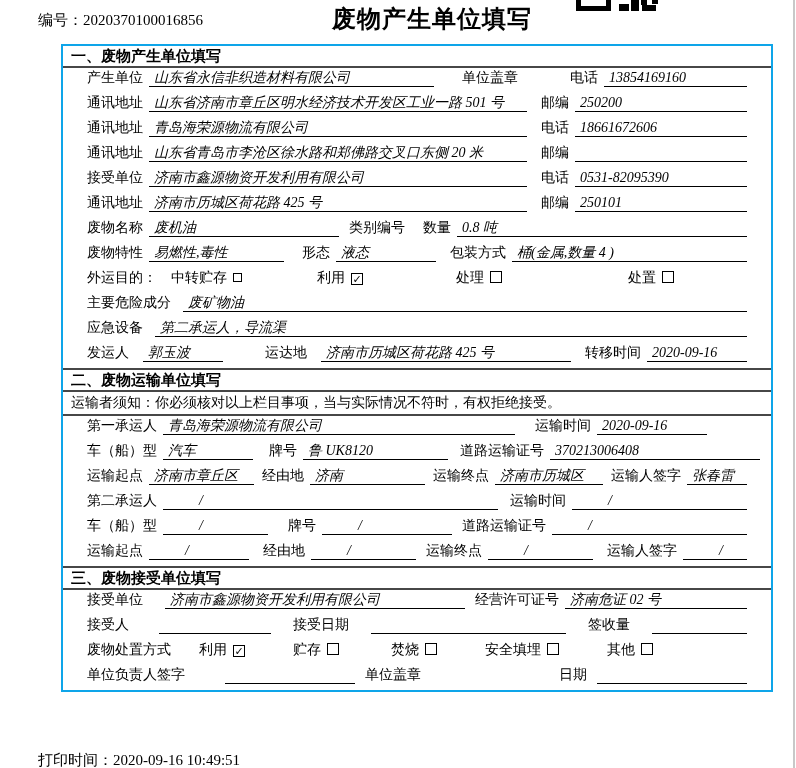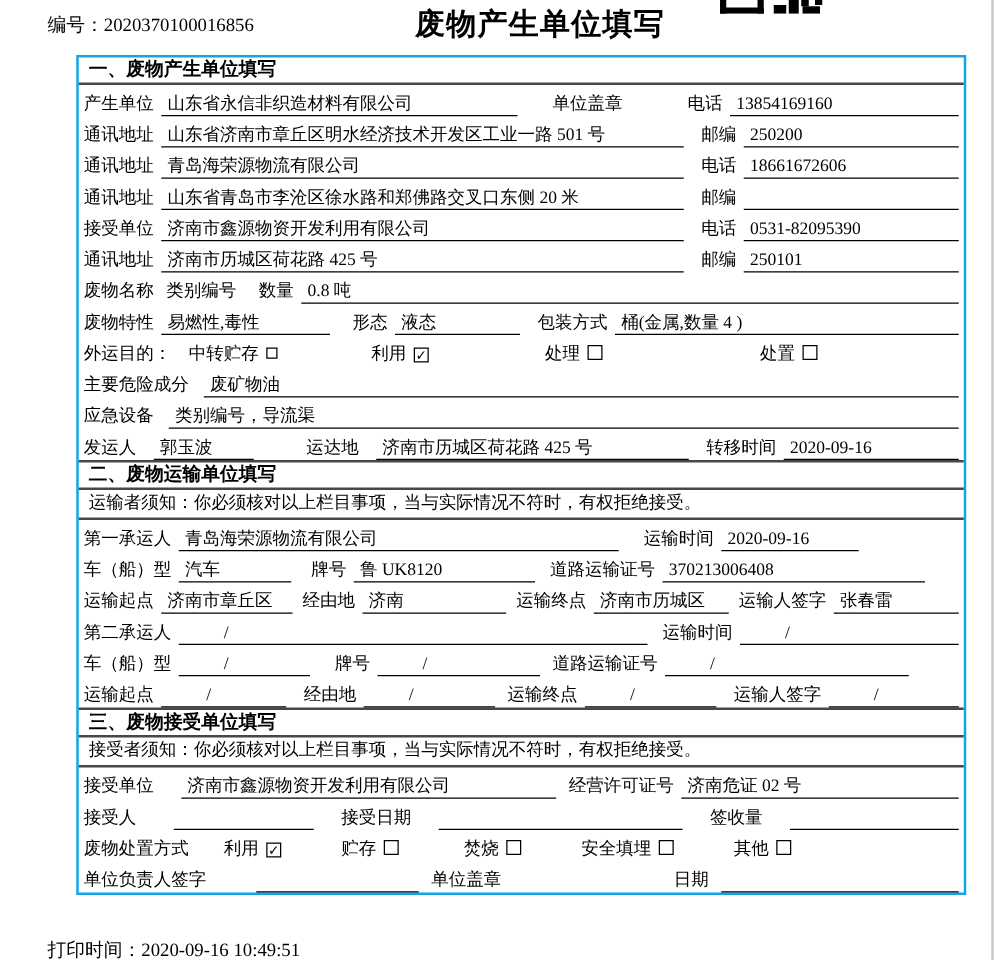--- a/index.html
+++ b/index.html
@@ -14,24 +14,24 @@
   .form-title { position:absolute; left:332px; top:3px; font-size:24px; font-weight:bold; letter-spacing:1px; white-space:nowrap; }
   .qr { position:absolute; left:576px; top:0; }
 
   
   .form-box { position:absolute; left:45px; top:44px; width:712px; border:2px solid #0ea5e9; background:#fff;margin-left:16px; }
   .sec { width:100%; }
   .sec.bt { border-top:2px solid #474747; }
   .sec-header { height:22px; line-height:20px; padding:0 8px; font-size:15px; font-weight:bold; border-bottom:2px solid #474747; }
   .note-row { height:24px; line-height:21px; padding:0 8px; font-size:14px; border-bottom:2px solid #474747; white-space:nowrap; }
 
-  .row { display:flex; align-items:flex-end; height:25px; padding:0 4px; font-size:14px; }
+  .row { display:flex; height:25px; padding:0 24px; font-size:14px; }
   .row > * { line-height:19px; }
   .lbl { white-space:nowrap; flex:none; }
-  .val { border-bottom:1px solid #000; white-space:nowrap; flex:none; padding:0 5px; min-width:30px; height:19px; overflow:hidden; }
+  .val { border-bottom:1px solid #000; white-space:nowrap; flex:none; padding:0 5px; min-width:30px; height:19px; overflow:hidden;font-style:italic; }
   .fill { flex:1 1 auto; }
   .slash { padding-left:36px; }
 
   .cb { display:inline-block; width:12px; height:12px; border:1px solid #000; margin-left:6px; text-align:center; vertical-align:-1px; }
   .cb .tick { display:block; font-family:"DejaVu Sans",sans-serif; font-size:11px; line-height:11px; }
   .cb-sm { width:9px; height:9px; vertical-align:0; }
   .opt { white-space:nowrap; flex:none; }
 
   .print-time { position:absolute; left:38px; top:751px; font-size:15px; white-space:nowrap; }
 </style>
@@ -98,20 +98,21 @@
 
       <div class="row">
         <span class="lbl">通讯地址</span>
         <span class="val fill" style="margin-left:6px">济南市历城区荷花路 425 号</span>
         <span class="lbl" style="margin-left:14px">邮编</span>
         <span class="val" style="width:172px;margin-left:6px">250101</span>
       </div>
 
       <div class="row">
         <span class="lbl">废物名称</span>
+        <span class="val" style="width:190px;margin-left:6px">废机油</span>
         <span class="lbl" style="margin-left:10px">类别编号</span>
         <span class="lbl" style="margin-left:18px">数量</span>
         <span class="val fill" style="margin-left:6px">0.8 吨</span>
       </div>
 
       <div class="row">
         <span class="lbl">废物特性</span>
         <span class="val" style="width:135px;margin-left:6px">易燃性,毒性</span>
         <span class="lbl" style="margin-left:18px">形态</span>
         <span class="val" style="width:100px;margin-left:6px">液态</span>
@@ -128,21 +129,21 @@
       </div>
 
       <div class="row">
         <span class="lbl">主要危险成分</span>
         <span class="val fill" style="margin-left:12px">废矿物油</span>
       </div>
 
 
       <div class="row">
         <span class="lbl">应急设备</span>
-        <span class="val fill" style="margin-left:12px">类别编号，导流渠</span>
+        <span class="val fill" style="margin-left:12px">第二承运人，导流渠</span>
       </div>
 
       <div class="row">
         <span class="lbl">发运人</span>
         <span class="val" style="width:80px;margin-left:14px">郭玉波</span>
         <span class="lbl" style="margin-left:42px">运达地</span>
         <span class="val" style="width:250px;margin-left:14px">济南市历城区荷花路 425 号</span>
         <span class="lbl" style="margin-left:14px">转移时间</span>
         <span class="val fill" style="margin-left:6px">2020-09-16</span>
       </div>
@@ -202,21 +203,20 @@
         <span class="val slash" style="width:105px;margin-left:6px">/</span>
         <span class="lbl" style="margin-left:10px">运输终点</span>
         <span class="val slash" style="width:105px;margin-left:6px">/</span>
         <span class="lbl" style="margin-left:14px">运输人签字</span>
         <span class="val fill slash" style="margin-left:6px">/</span>
       </div>
     </div>
 
     <div class="sec bt">
       <div class="sec-header">三、废物接受单位填写</div>
-      <div class="note-row">接受者须知：你必须核对以上栏目事项，当与实际情况不符时，有权拒绝接受。</div>
 
       <div class="row">
         <span class="lbl">接受单位</span>
         <span class="val" style="width:300px;margin-left:22px">济南市鑫源物资开发利用有限公司</span>
         <span class="lbl" style="margin-left:10px">经营许可证号</span>
         <span class="val fill" style="margin-left:6px">济南危证 02 号</span>
       </div>
 
       <div class="row">
         <span class="lbl">接受人</span>

